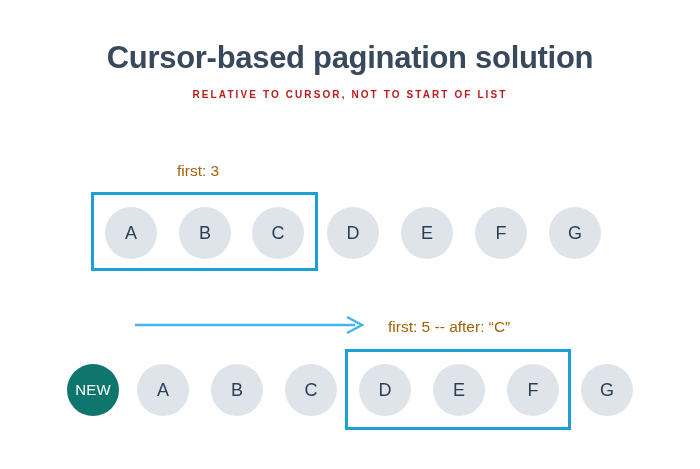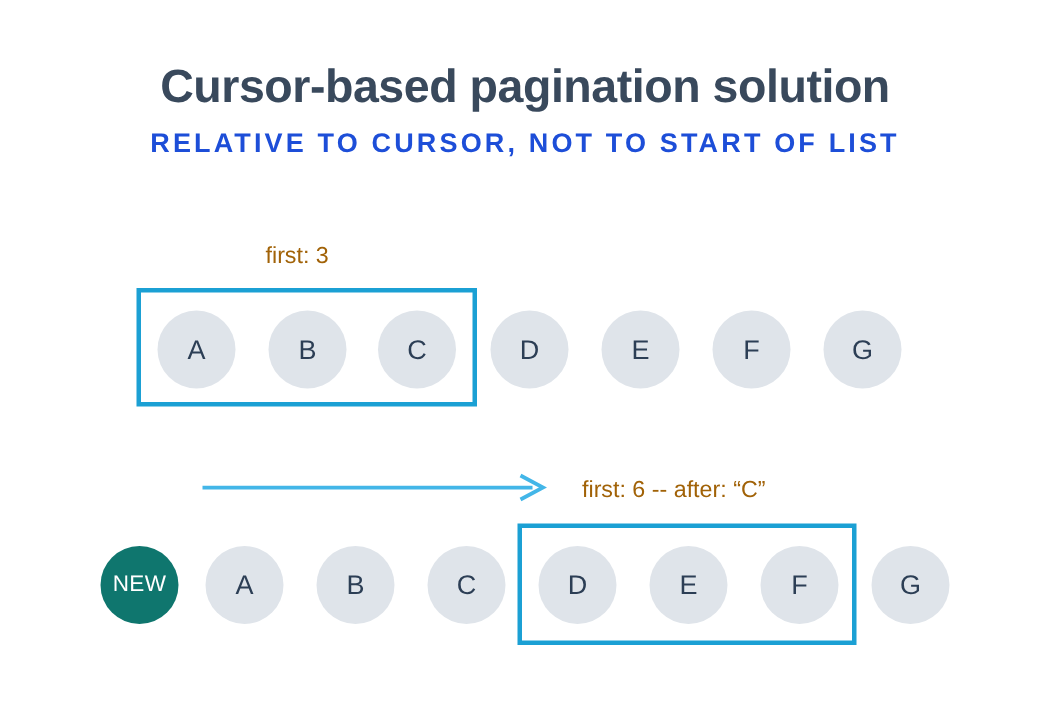--- a/index.html
+++ b/index.html
@@ -33,23 +33,23 @@
   .title {
     font-size: 31px;
     font-weight: bold;
     color: #39495c;
     letter-spacing: -0.3px;
     line-height: 40px;
     margin: 0;
   }
   .subtitle {
     margin-top: 8px;
-    font-size: 18px;
+    font-size: 10px;
     font-weight: bold;
-    color: #1d4ed8;
+    color: #b91c1c;
     letter-spacing: 2.1px;
     text-transform: uppercase;
     line-height: 18px;
   }
 
   
   .row {
     position: absolute;
     left: 0;
     width: 700px;
@@ -141,21 +141,21 @@
     <div class="node" style="left:401px">E</div>
     <div class="node" style="left:475px">F</div>
     <div class="node" style="left:549px">G</div>
   </div>
 
   <svg class="arrow" viewBox="0 0 235 24">
     <line x1="2" y1="12" x2="222" y2="12" stroke="#43b6e8" stroke-width="2.5"></line>
     <polyline points="214,4 229,12 214,20" fill="none" stroke="#43b6e8" stroke-width="2.5"></polyline>
   </svg>
 
-  <div class="tag tag-two">first: 6 -- after: “C”</div>
+  <div class="tag tag-two">first: 5 -- after: “C”</div>
 
   <div class="sel-box box-two"></div>
 
   <div class="row row-two">
     <div class="node new" style="left:67px">NEW</div>
     <div class="node" style="left:137px">A</div>
     <div class="node" style="left:211px">B</div>
     <div class="node" style="left:285px">C</div>
     <div class="node" style="left:359px">D</div>
     <div class="node" style="left:433px">E</div>

